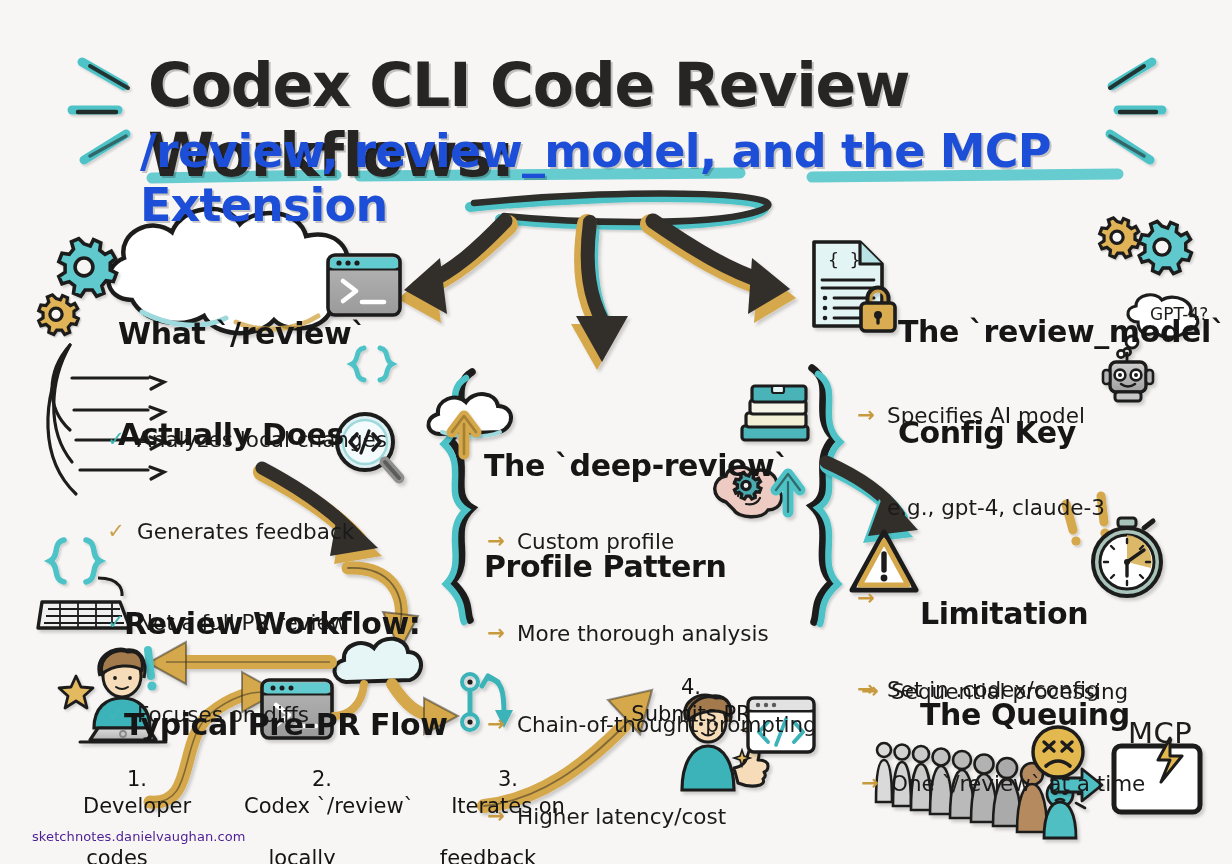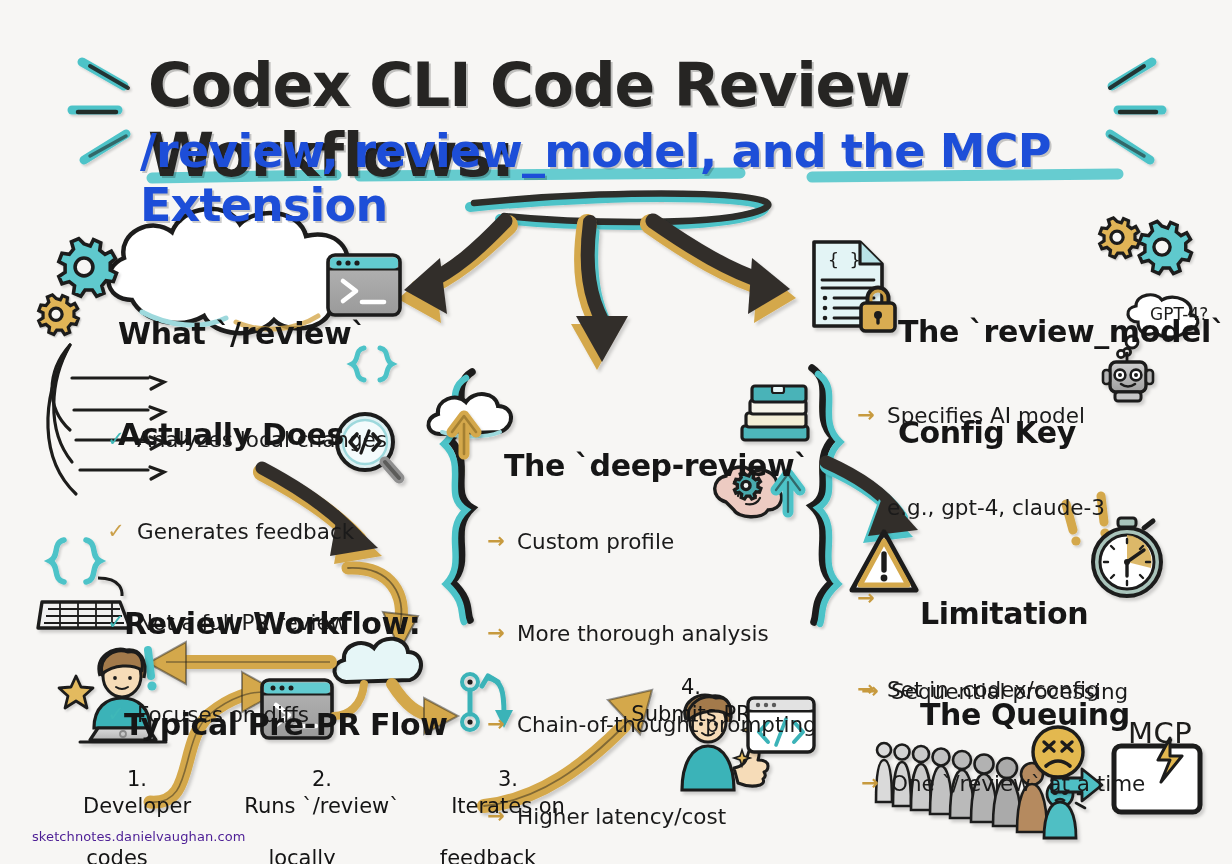--- a/index.html
+++ b/index.html
@@ -576,22 +576,23 @@
       <div>Config Key</div>
     </div>
     <div class="t" style="left:1150px;top:304px;font-size:17px;color:#1d1d1b;">GPT-4?</div>
     <div class="t bullets" style="left:854px;top:340px;width:320px;">
       <div class="row"><span class="mark arw">→</span><span class="txt">Specifies AI model</span></div>
       <div class="row"><span class="mark"></span><span class="txt">e.g., gpt-4, claude-3</span></div>
       <div class="row"><span class="mark arw">→</span></div>
       <div class="row"><span class="mark arw">→</span><span class="txt">Set in .codex/config</span></div>
     </div>
 
-    <div class="t sect-title" style="left:504px;top:382px;width:300px;">
+    <div class="t sect-title" style="left:484px;top:382px;width:300px;">
       <div>The `deep-review`</div>
+      <div>Profile Pattern</div>
     </div>
     <div class="t bullets" style="left:484px;top:466px;width:330px;">
       <div class="row"><span class="mark arw">→</span><span class="txt">Custom profile</span></div>
       <div class="row"><span class="mark arw">→</span><span class="txt">More thorough analysis</span></div>
       <div class="row"><span class="mark arw">→</span><span class="txt">Chain-of-thought prompting</span></div>
       <div class="row"><span class="mark arw">→</span><span class="txt">Higher latency/cost</span></div>
       
     </div>
 
     <div class="t sect-title" style="left:124px;top:540px;width:300px;">
@@ -599,21 +600,21 @@
       <div>Typical Pre-PR Flow</div>
     </div>
 
     <div class="t step-label" style="left:22px;top:740px;width:190px;">
       <span>1.</span>
       <span>Developer</span>
       <div>codes</div>
     </div>
     <div class="t step-label" style="left:204px;top:740px;width:196px;">
       <span>2.</span>
-      <span>Runs `/review`</span>
+      <span>Codex `/review`</span>
       <div>locally</div>
     </div>
     <div class="t step-label" style="left:400px;top:740px;width:176px;">
       <span>3.</span>
       <span>Iterates on</span>
       <div>feedback</div>
     </div>
     <div class="t step-label" style="left:576px;top:648px;width:190px;text-align:center;">
       <span>4.</span>
       <span>Submits PR</span>

